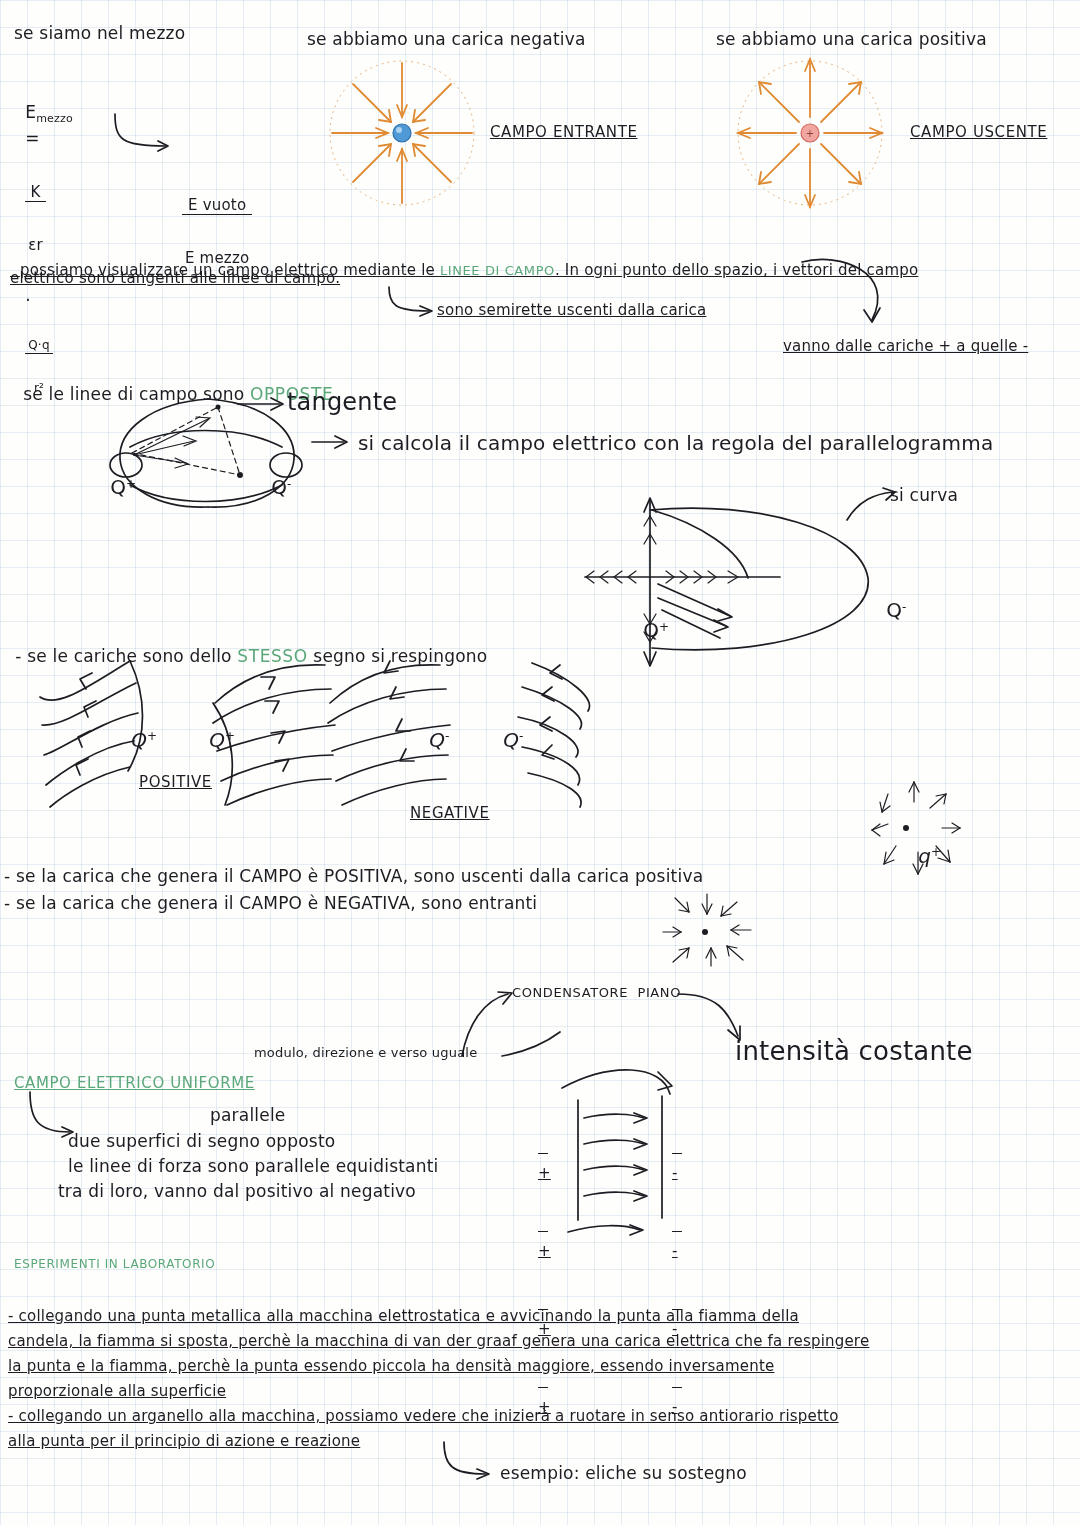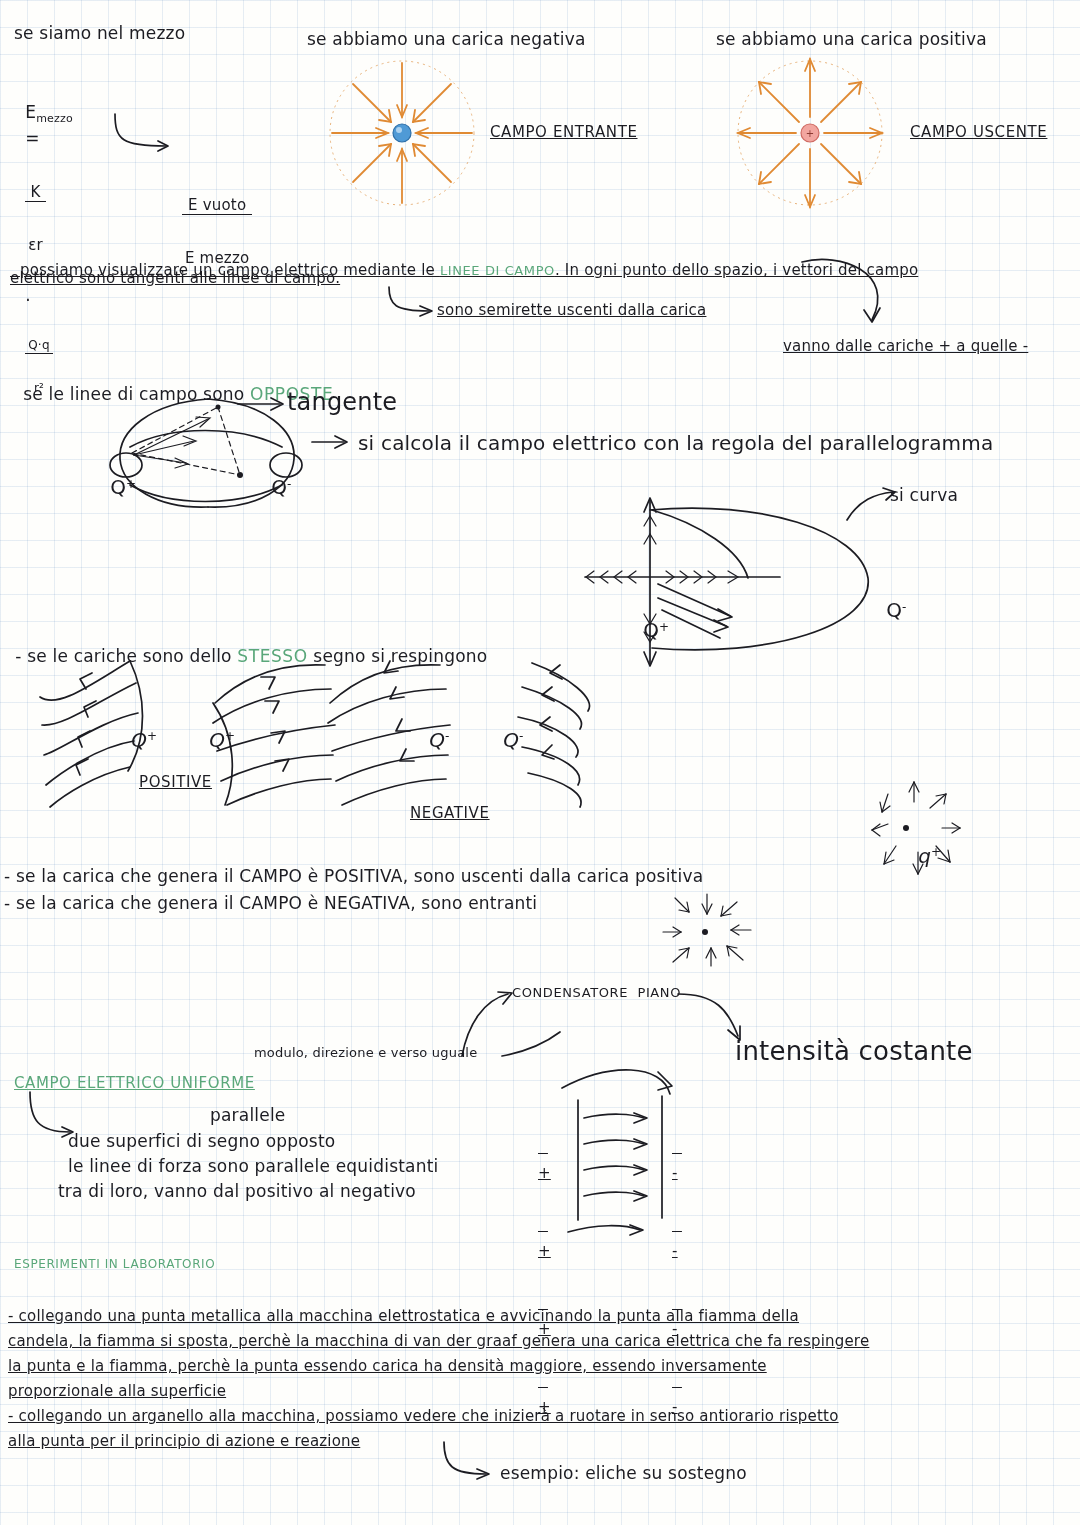--- a/index.html
+++ b/index.html
@@ -452,21 +452,21 @@
   <div>-</div>
   <div>-</div>
   <div>-</div>
   <div>-</div>
 </div>
 
 <div class="note hand green caps" style="left:14px; top:1256px; font-size:12px;">ESPERIMENTI IN LABORATORIO</div>
 
 <div class="note hand md" style="left:8px; top:1306px;">- collegando una punta metallica alla macchina elettrostatica e avvicinando la punta alla fiamma della</div>
 <div class="note hand md" style="left:8px; top:1331px;">candela, la fiamma si sposta, perchè la macchina di van der graaf genera una carica elettrica che fa respingere</div>
-<div class="note hand md" style="left:8px; top:1356px;">la punta e la fiamma, perchè la punta essendo carica ha densità maggiore, essendo inversamente</div>
+<div class="note hand md" style="left:8px; top:1356px;">la punta e la fiamma, perchè la punta essendo piccola ha densità maggiore, essendo inversamente</div>
 <div class="note hand md" style="left:8px; top:1381px;">proporzionale alla superficie</div>
 <div class="note hand md" style="left:8px; top:1406px;">- collegando un arganello alla macchina, possiamo vedere che inizierà a ruotare in senso antiorario rispetto</div>
 <div class="note hand md" style="left:8px; top:1431px;text-align:center;">alla punta per il principio di azione e reazione</div>
 
 <svg style="left:440px; top:1440px; width:60px; height:44px;">
   <path class="ink" d="M4,2 C4,26 12,34 46,34"></path>
   <path class="ink" d="M37,29 L49,34 L37,39"></path>
 </svg>
 <div class="note hand lg" style="left:500px; top:1462px;">esempio: eliche su sostegno</div>
 

